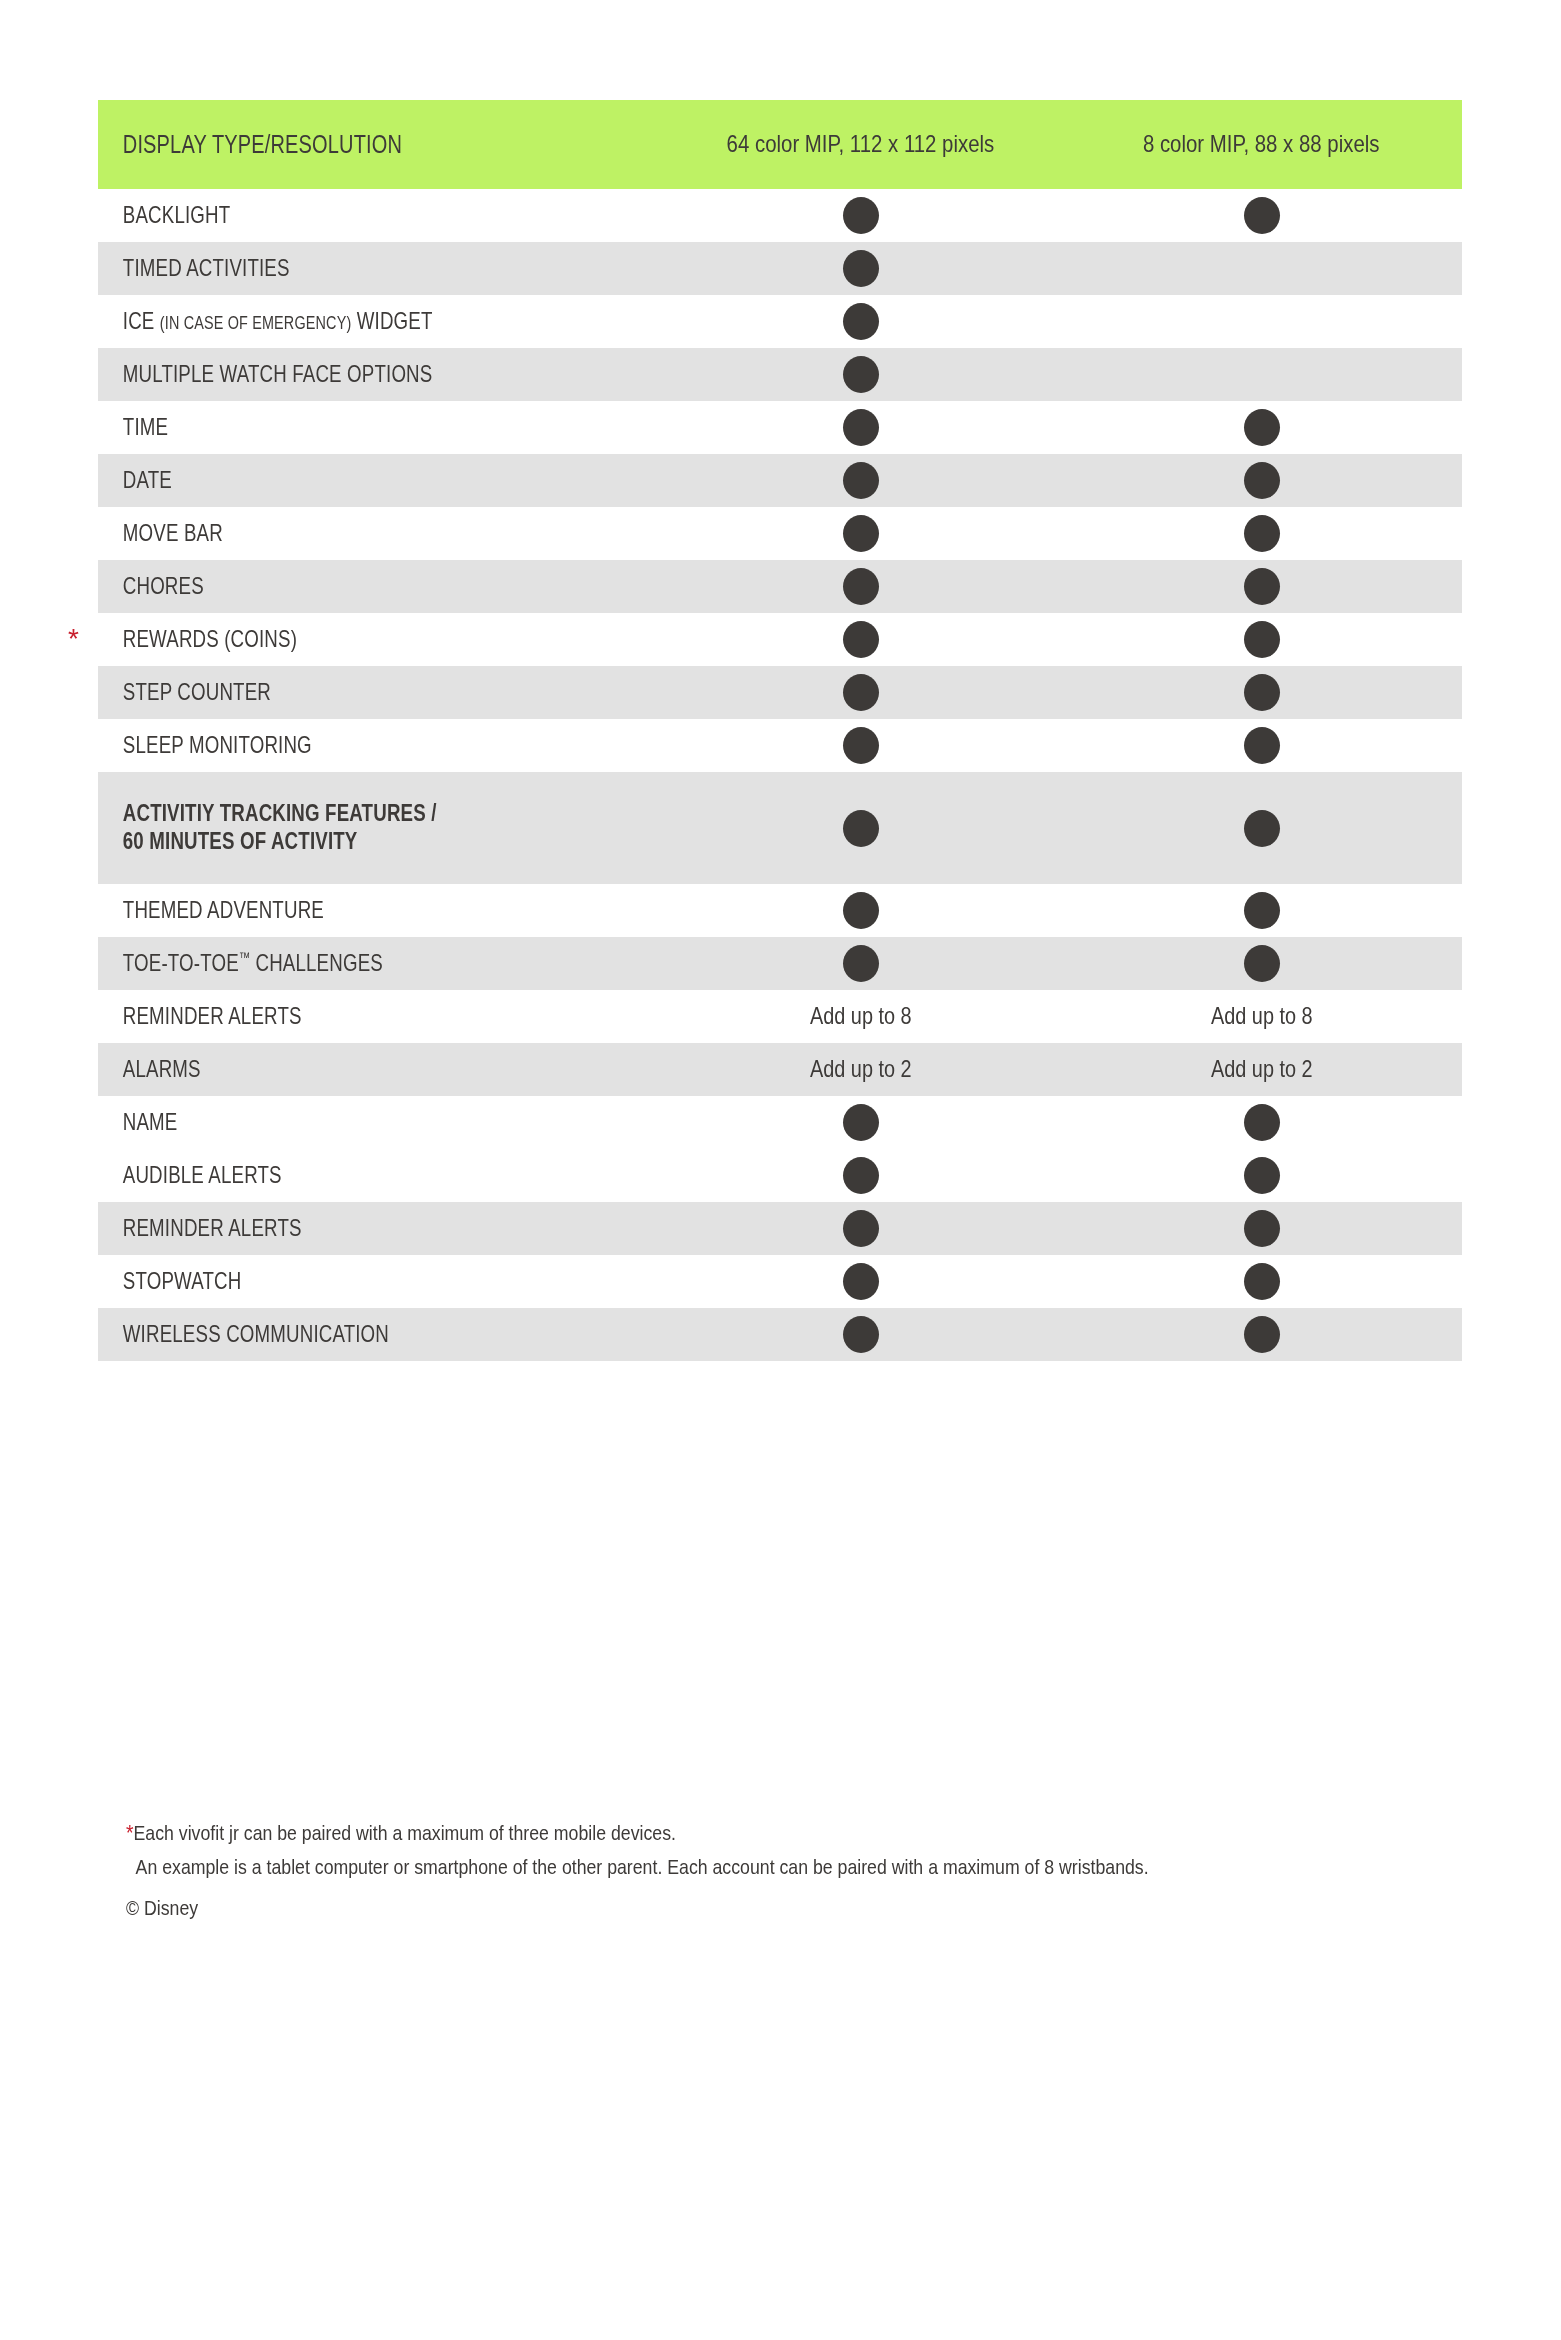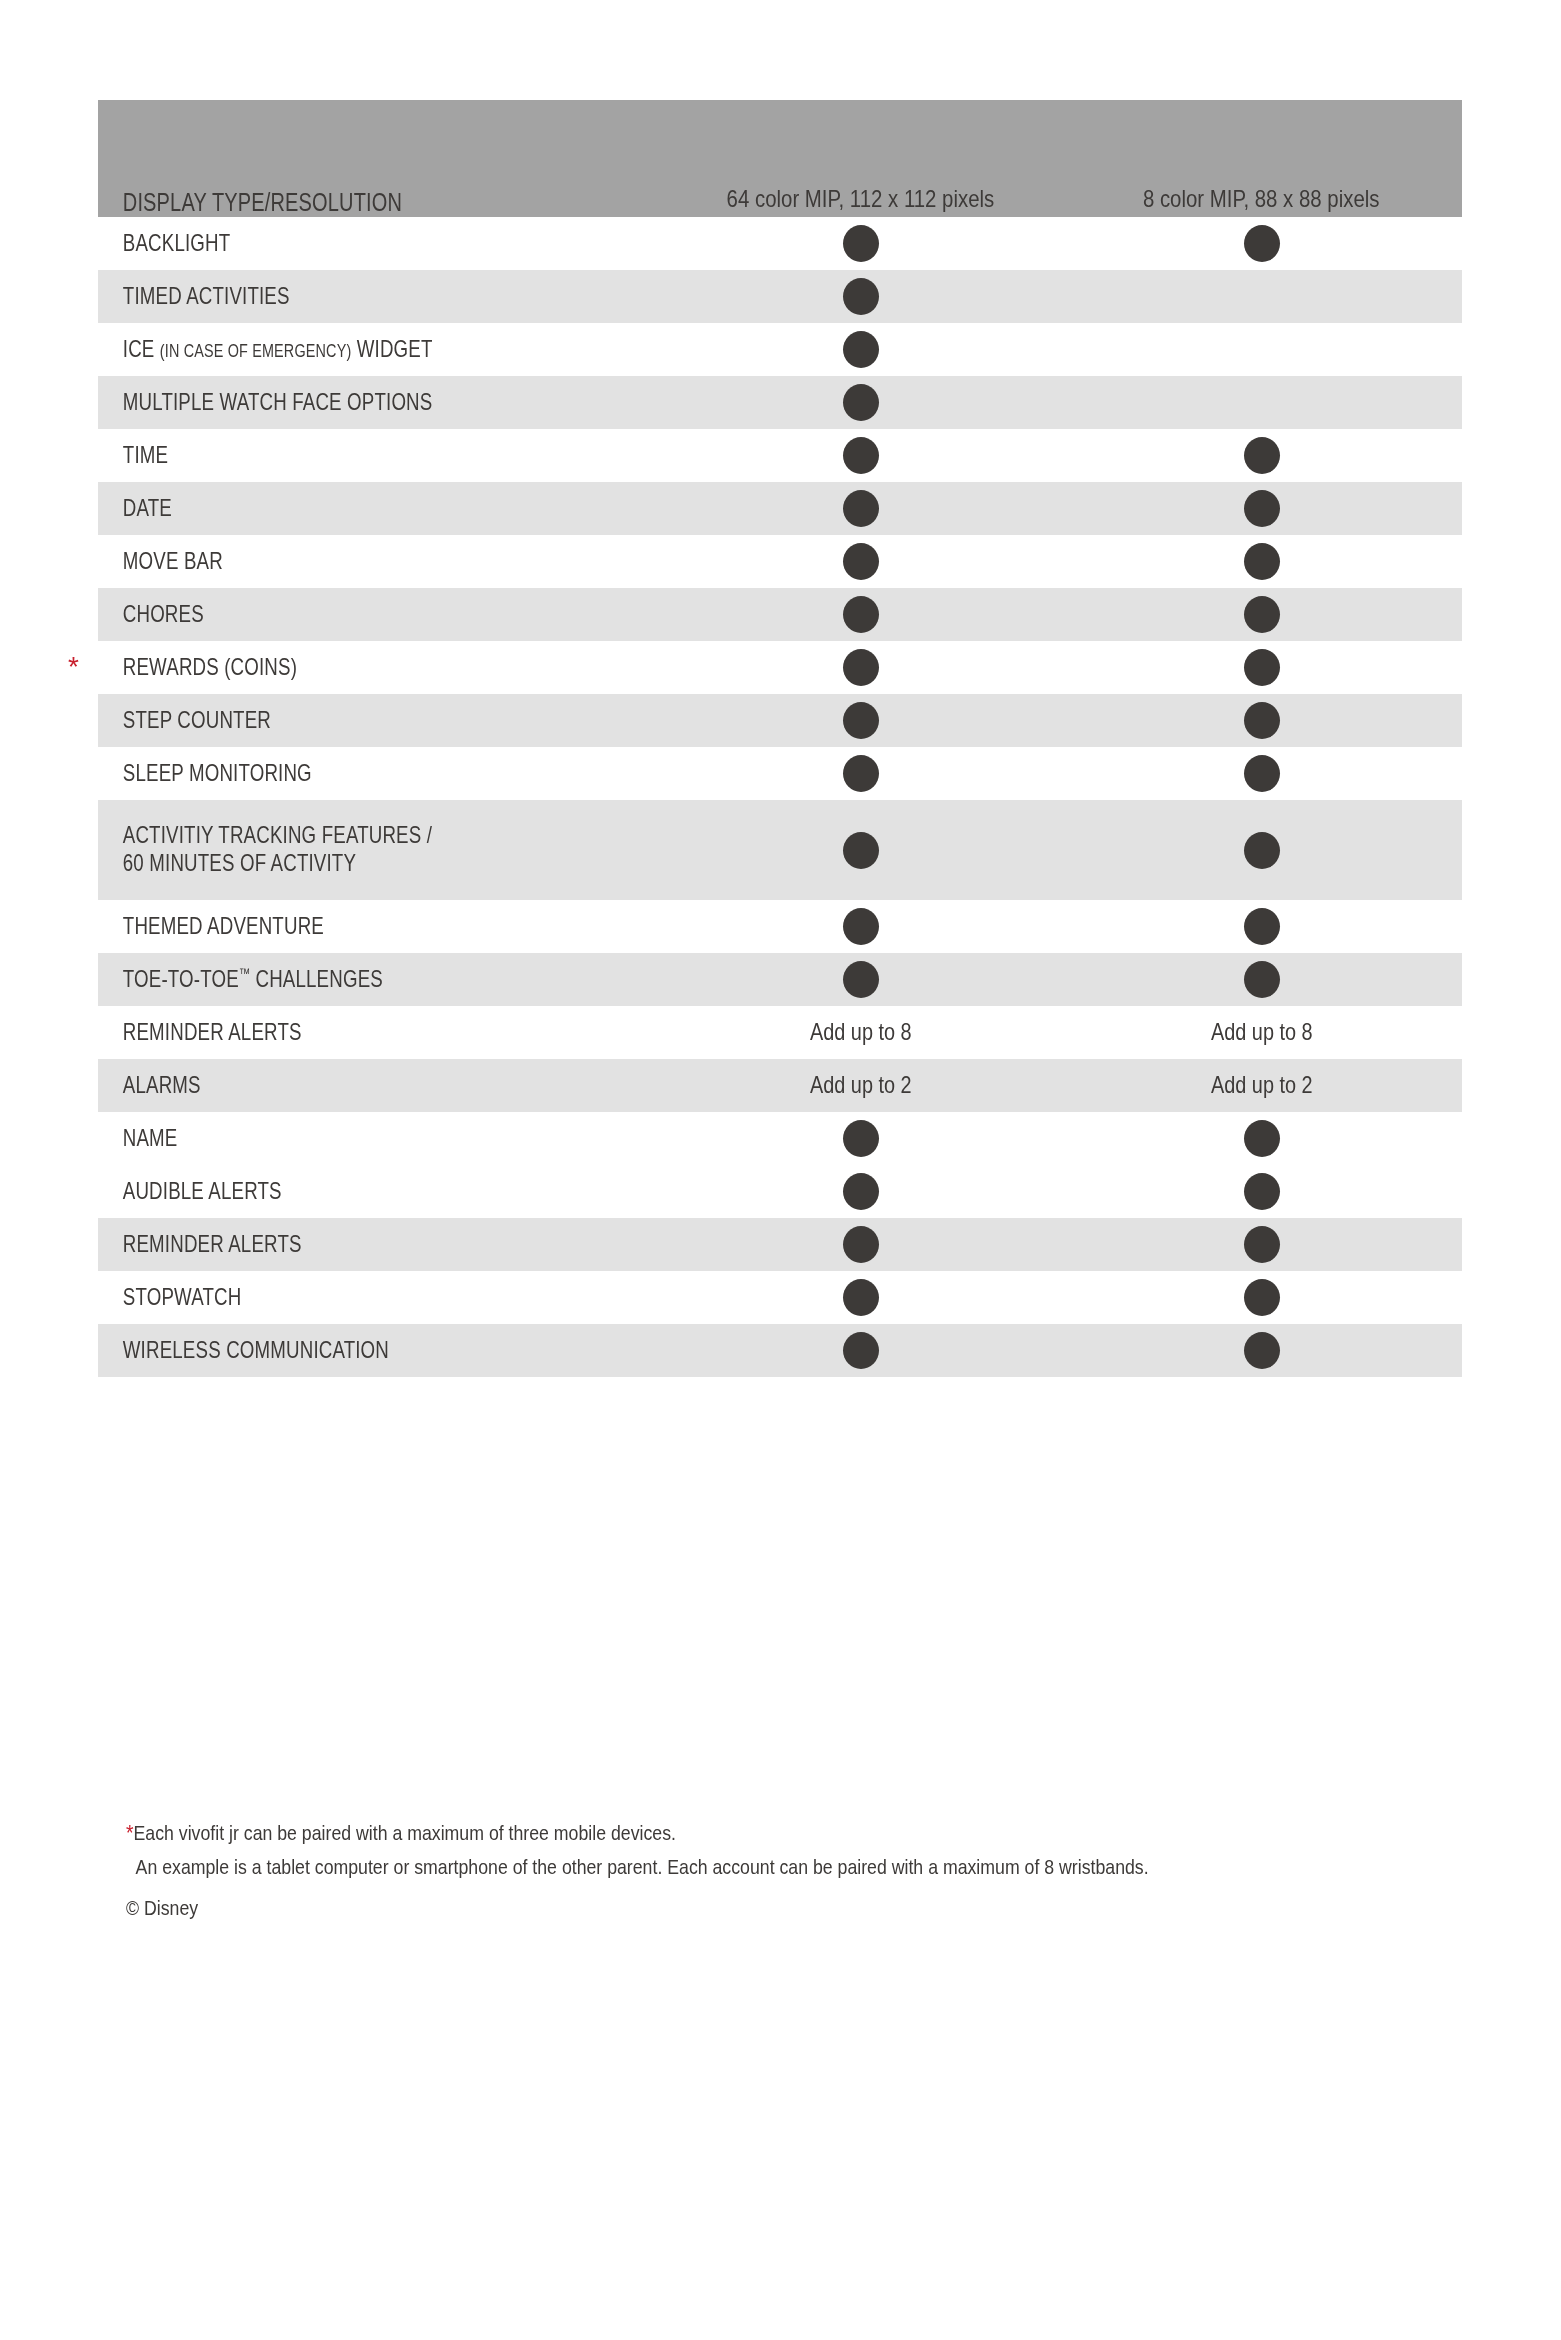--- a/index.html
+++ b/index.html
@@ -35,27 +35,26 @@
     position: relative;
     display: flex;
     align-items: center;
     width: 100%;
     box-sizing: border-box;
     background: #ffffff;
   }
   .spec-row.shaded { background: #e2e2e2; }
 
   .spec-row.header-row {
-    background: #a3a3a3;
-    height: 117px;
-    align-items: flex-end;
+    background: #bef264;
+    height: 89px;
   }
 
   .spec-row.standard { height: 53px; }
-  .spec-row.tall { height: 100px; }
+  .spec-row.tall { height: 112px; font-weight: bold; }
 
   
   .cell-label {
     width: 562px;
     flex: 0 0 562px;
     padding-left: 31px;
     box-sizing: border-box;
     font-family: "Liberation Sans Narrow", "Liberation Sans", sans-serif;
     font-stretch: condensed;
     font-size: 23.4px;

